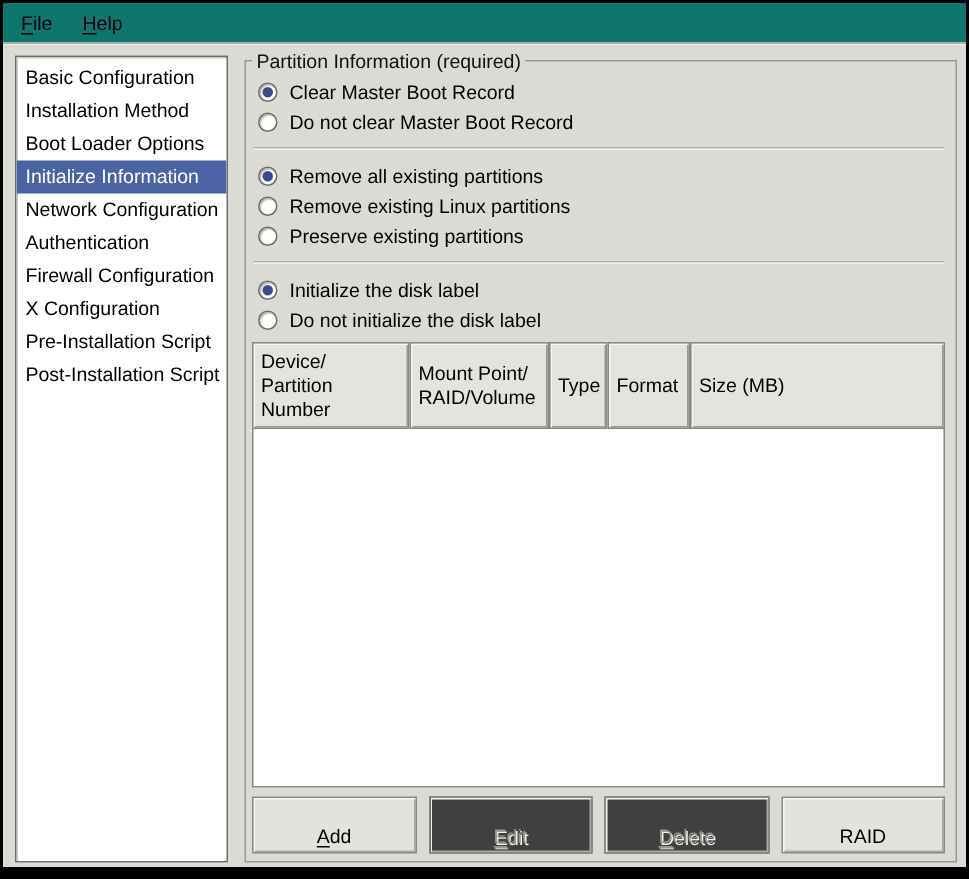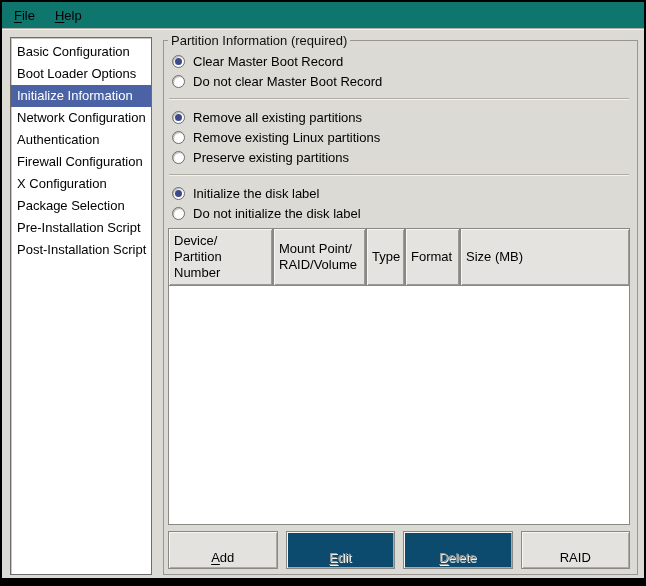--- a/index.html
+++ b/index.html
@@ -149,47 +149,47 @@
     border: 1px solid #8a8884;
     box-shadow: inset 1px 1px 0 #f7f6f3, inset -1px -1px 0 #aba9a5;
     font-family: "Liberation Sans", "DejaVu Sans", sans-serif;
     font-size: 13px; color: #000;
     text-align: center;
     cursor: default;
     padding: 18px;
   }
   .gtk-btn u { text-underline-offset: 2px; }
   .gtk-btn.disabled {
-    background: #0c4a6e;
+    background: #404040;
     color: #9a988f;
     text-shadow: 1px 1px 0 #f2f1ee;
   }
 </style>
 </head>
 <body>
 
 <div class="window">
   <div class="chrome">
 
     <div class="menubar">
       <span class="menu-item"><u>F</u>ile</span>
       <span class="menu-item"><u>H</u>elp</span>
     </div>
 
     <div class="content">
 
       <div class="sidebar">
         <div class="side-item">Basic Configuration</div>
+        <div class="side-item">Installation Method</div>
         <div class="side-item">Boot Loader Options</div>
         <div class="side-item selected">Initialize Information</div>
         <div class="side-item">Network Configuration</div>
         <div class="side-item">Authentication</div>
         <div class="side-item">Firewall Configuration</div>
         <div class="side-item">X Configuration</div>
-        <div class="side-item">Package Selection</div>
         <div class="side-item">Pre-Installation Script</div>
         <div class="side-item">Post-Installation Script</div>
       </div>
 
       <div class="frame">
         <span class="frame-label">Partition Information (required)</span>
 
         <div class="radio-row">
           <span class="radio on"></span>
           <span class="radio-label">Clear Master Boot Record</span>

